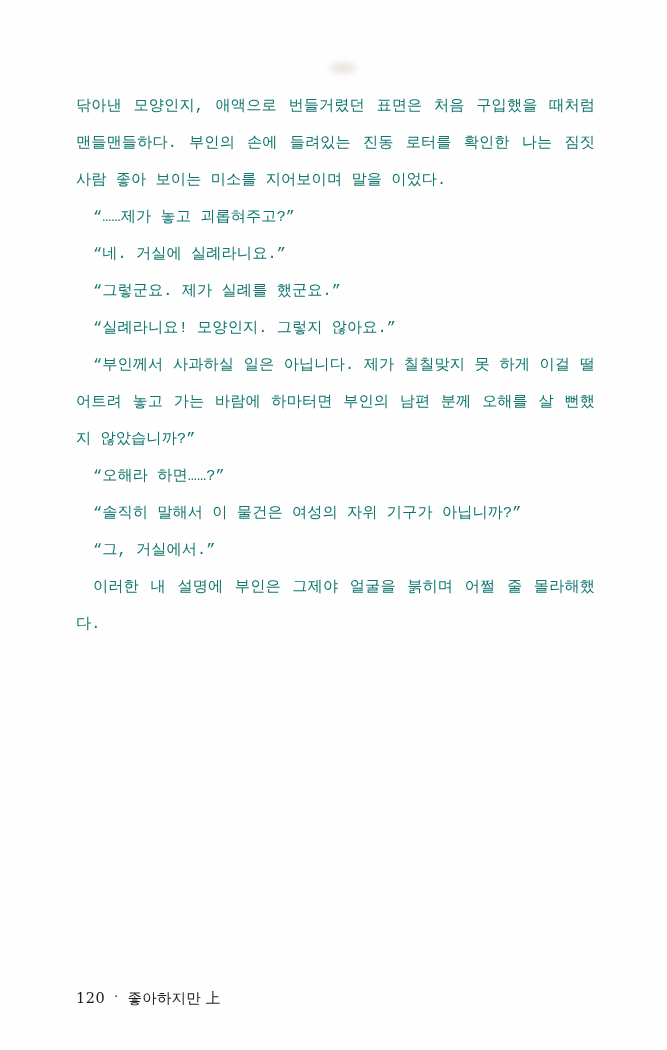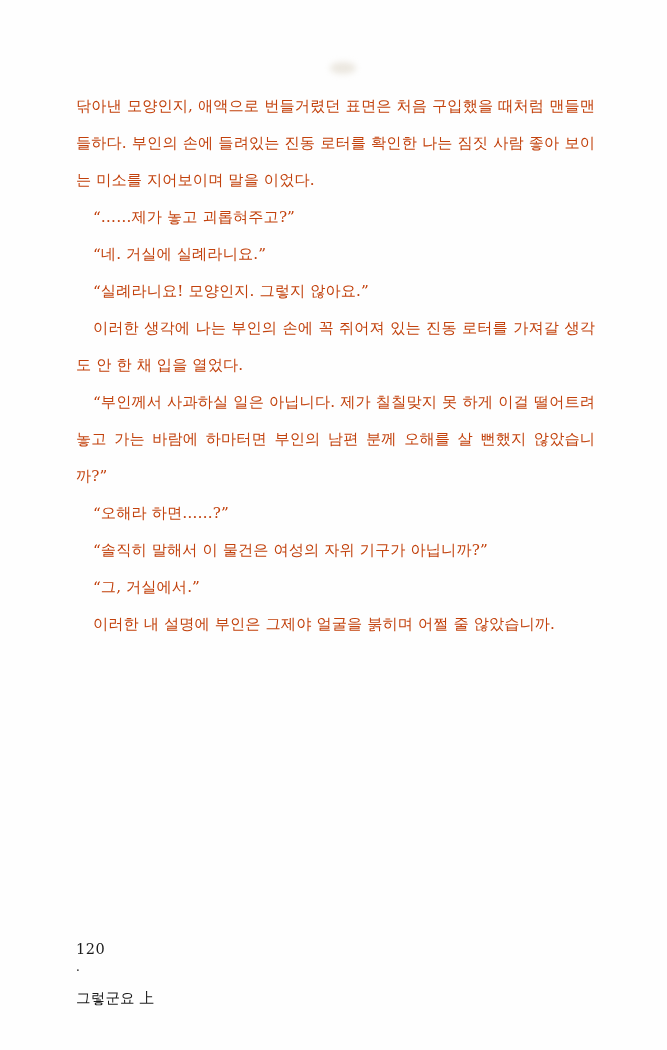--- a/index.html
+++ b/index.html
@@ -21,21 +21,22 @@
     box-sizing: border-box;
     padding: 88px 72px 0 76px;
     background: #fefefe;
   }
   .body-text {
     font-size: 15.2px;
     line-height: 37px;
     text-align: justify;
     text-justify: inter-character;
     letter-spacing: 0.1px;
-    color: #c2410c;
+    color: #0f766e;
+    font-family: Liberation Mono, monospace;
   }
   .para {
     margin: 0;
     text-indent: 0;
   }
   .para.indent {
     text-indent: 17px;
   }
   .para.quote {
     text-indent: 17px;
@@ -43,21 +44,20 @@
   .footer {
     position: absolute;
     left: 76px;
     bottom: 42px;
     font-size: 14.5px;
     letter-spacing: 0.5px;
     color: #1a1a1a;
     display: flex;
     align-items: baseline;
     gap: 9px;
-    flex-direction: column;
   }
   .footer .pagenum {
     font-family: "DejaVu Serif", "Liberation Serif", serif;
   }
   .footer .dot {
     font-size: 12px;
     position: relative;
     top: -2px;
   }
   .footer .booktitle {
@@ -73,28 +73,28 @@
 <body>
 
 <div class="page">
 
   <div class="smudge" style="left:330px; top:62px; width:26px; height:12px; background:rgba(200,190,165,0.35); filter:blur(3px);"></div>
 
   <div class="body-text">
     <p class="para">닦아낸 모양인지, 애액으로 번들거렸던 표면은 처음 구입했을 때처럼 맨들맨들하다. 부인의 손에 들려있는 진동 로터를 확인한 나는 짐짓 사람 좋아 보이는 미소를 지어보이며 말을 이었다.</p>
     <p class="para quote">“……제가 놓고 괴롭혀주고?”</p>
     <p class="para quote">“네. 거실에 실례라니요.”</p>
+    <p class="para quote">“그렇군요. 제가 실례를 했군요.”</p>
     <p class="para quote">“실례라니요! 모양인지. 그렇지 않아요.”</p>
-    <p class="para indent">이러한 생각에 나는 부인의 손에 꼭 쥐어져 있는 진동 로터를 가져갈 생각도 안 한 채 입을 열었다.</p>
     <p class="para quote">“부인께서 사과하실 일은 아닙니다. 제가 칠칠맞지 못 하게 이걸 떨어트려 놓고 가는 바람에 하마터면 부인의 남편 분께 오해를 살 뻔했지 않았습니까?”</p>
     <p class="para quote">“오해라 하면……?”</p>
     <p class="para quote">“솔직히 말해서 이 물건은 여성의 자위 기구가 아닙니까?”</p>
     <p class="para quote">“그, 거실에서.”</p>
-    <p class="para indent">이러한 내 설명에 부인은 그제야 얼굴을 붉히며 어쩔 줄 않았습니까.</p>
+    <p class="para indent">이러한 내 설명에 부인은 그제야 얼굴을 붉히며 어쩔 줄 몰라해했다.</p>
   </div>
 
   <div class="footer">
     <span class="pagenum">120</span>
     <span class="dot">·</span>
-    <span class="booktitle">그렇군요 上</span>
+    <span class="booktitle">좋아하지만 上</span>
   </div>
 
 </div>
 
 </body></html>

